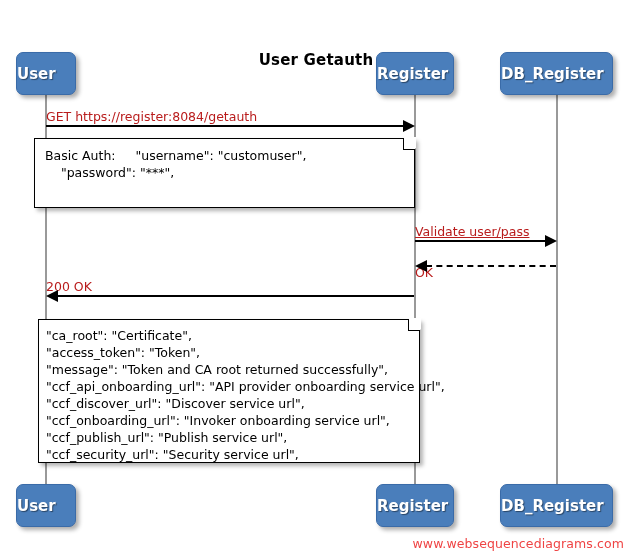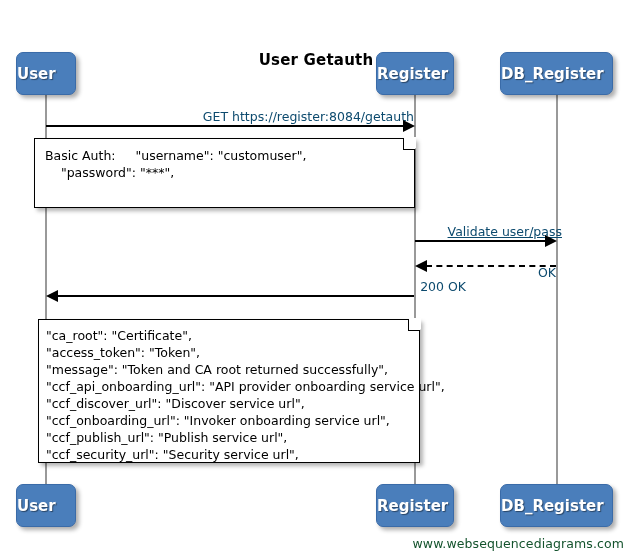--- a/index.html
+++ b/index.html
@@ -31,21 +31,21 @@
     letter-spacing: 0.2px;
     margin-top: 43px;
   }
 
   
   .footer-credit {
     position: absolute;
     right: 8px;
     top: 536px;
     font-size: 12.5px;
-    color: #14532d;
+    color: #ef4444;
     letter-spacing: 0.1px;
   }
 
   
   .lifeline {
     position: absolute;
     width: 2px;
     background: #999999;
   }
 
@@ -85,23 +85,23 @@
   }
   .arrowhead.right {
     border-left: 12px solid #000000;
   }
   .arrowhead.left {
     border-right: 12px solid #000000;
   }
   .msg-label {
     position: absolute;
     font-size: 12.5px;
-    color: #0c4a6e;
+    color: #b91c1c;
     white-space: nowrap;
-    text-align: right;
+    text-align: left;
   }
 
   
   .note {
     position: absolute;
     background: #ffffff;
     border: 1px solid #000000;
     box-shadow: 3px 3px 4px rgba(0,0,0,0.30);
     box-sizing: border-box;
     font-size: 12.5px;

